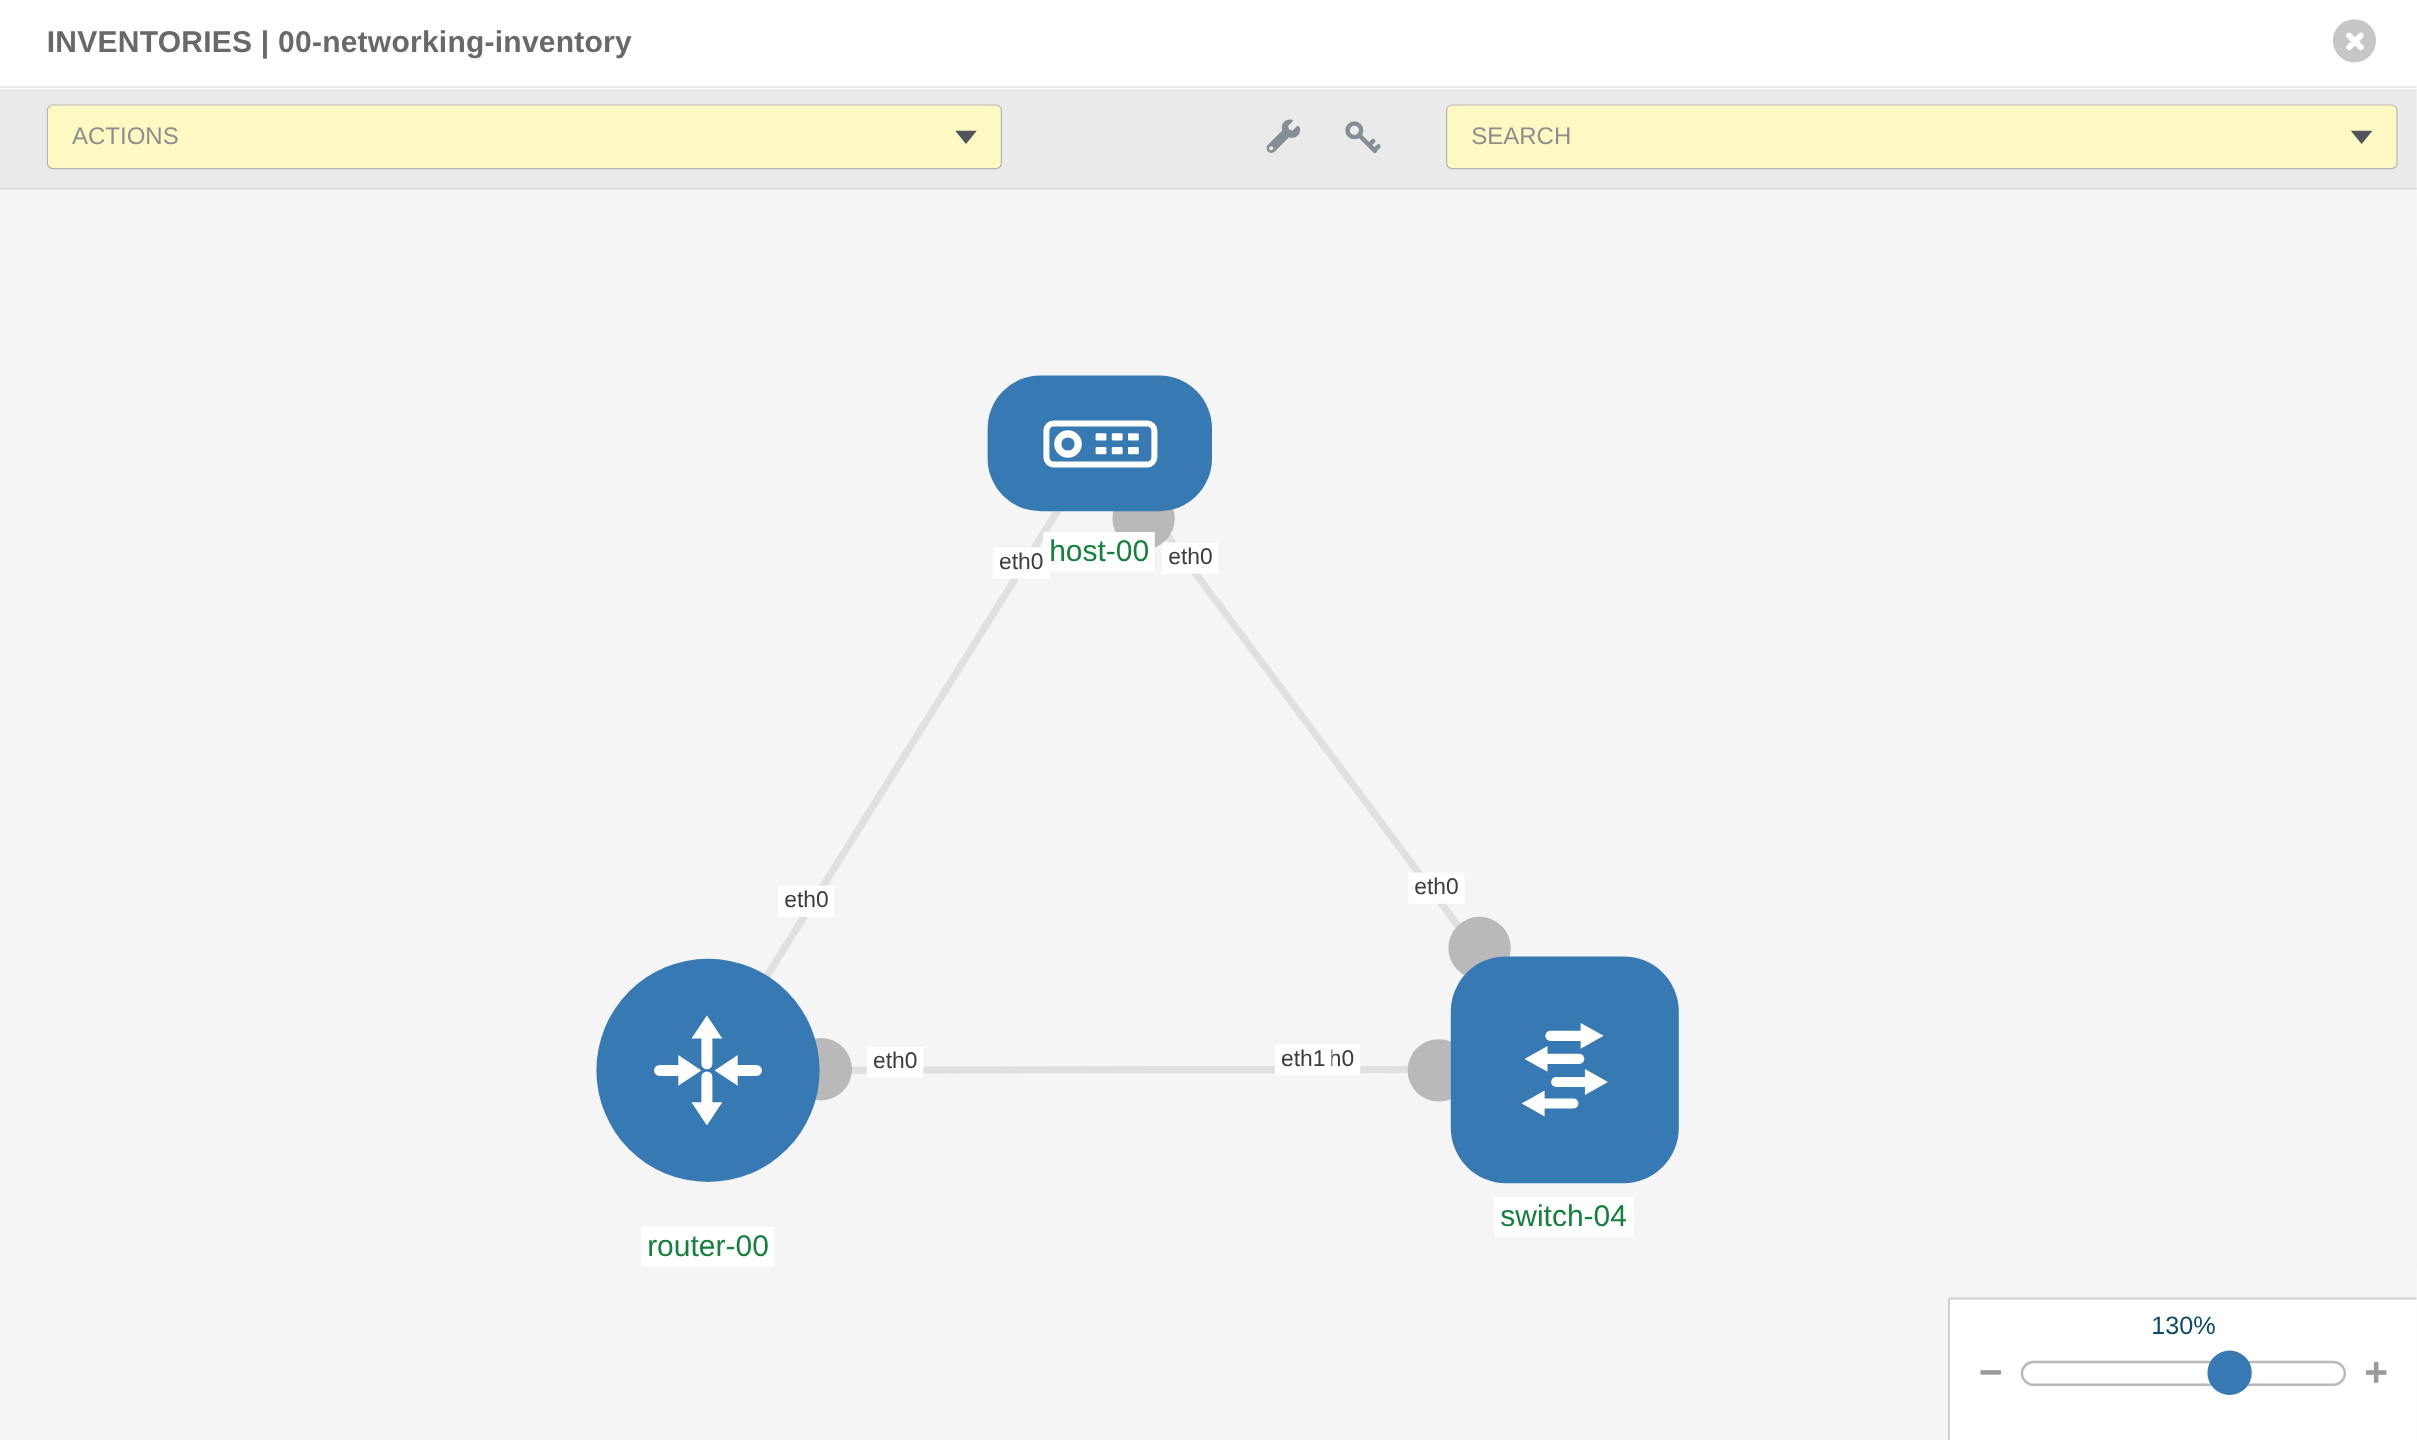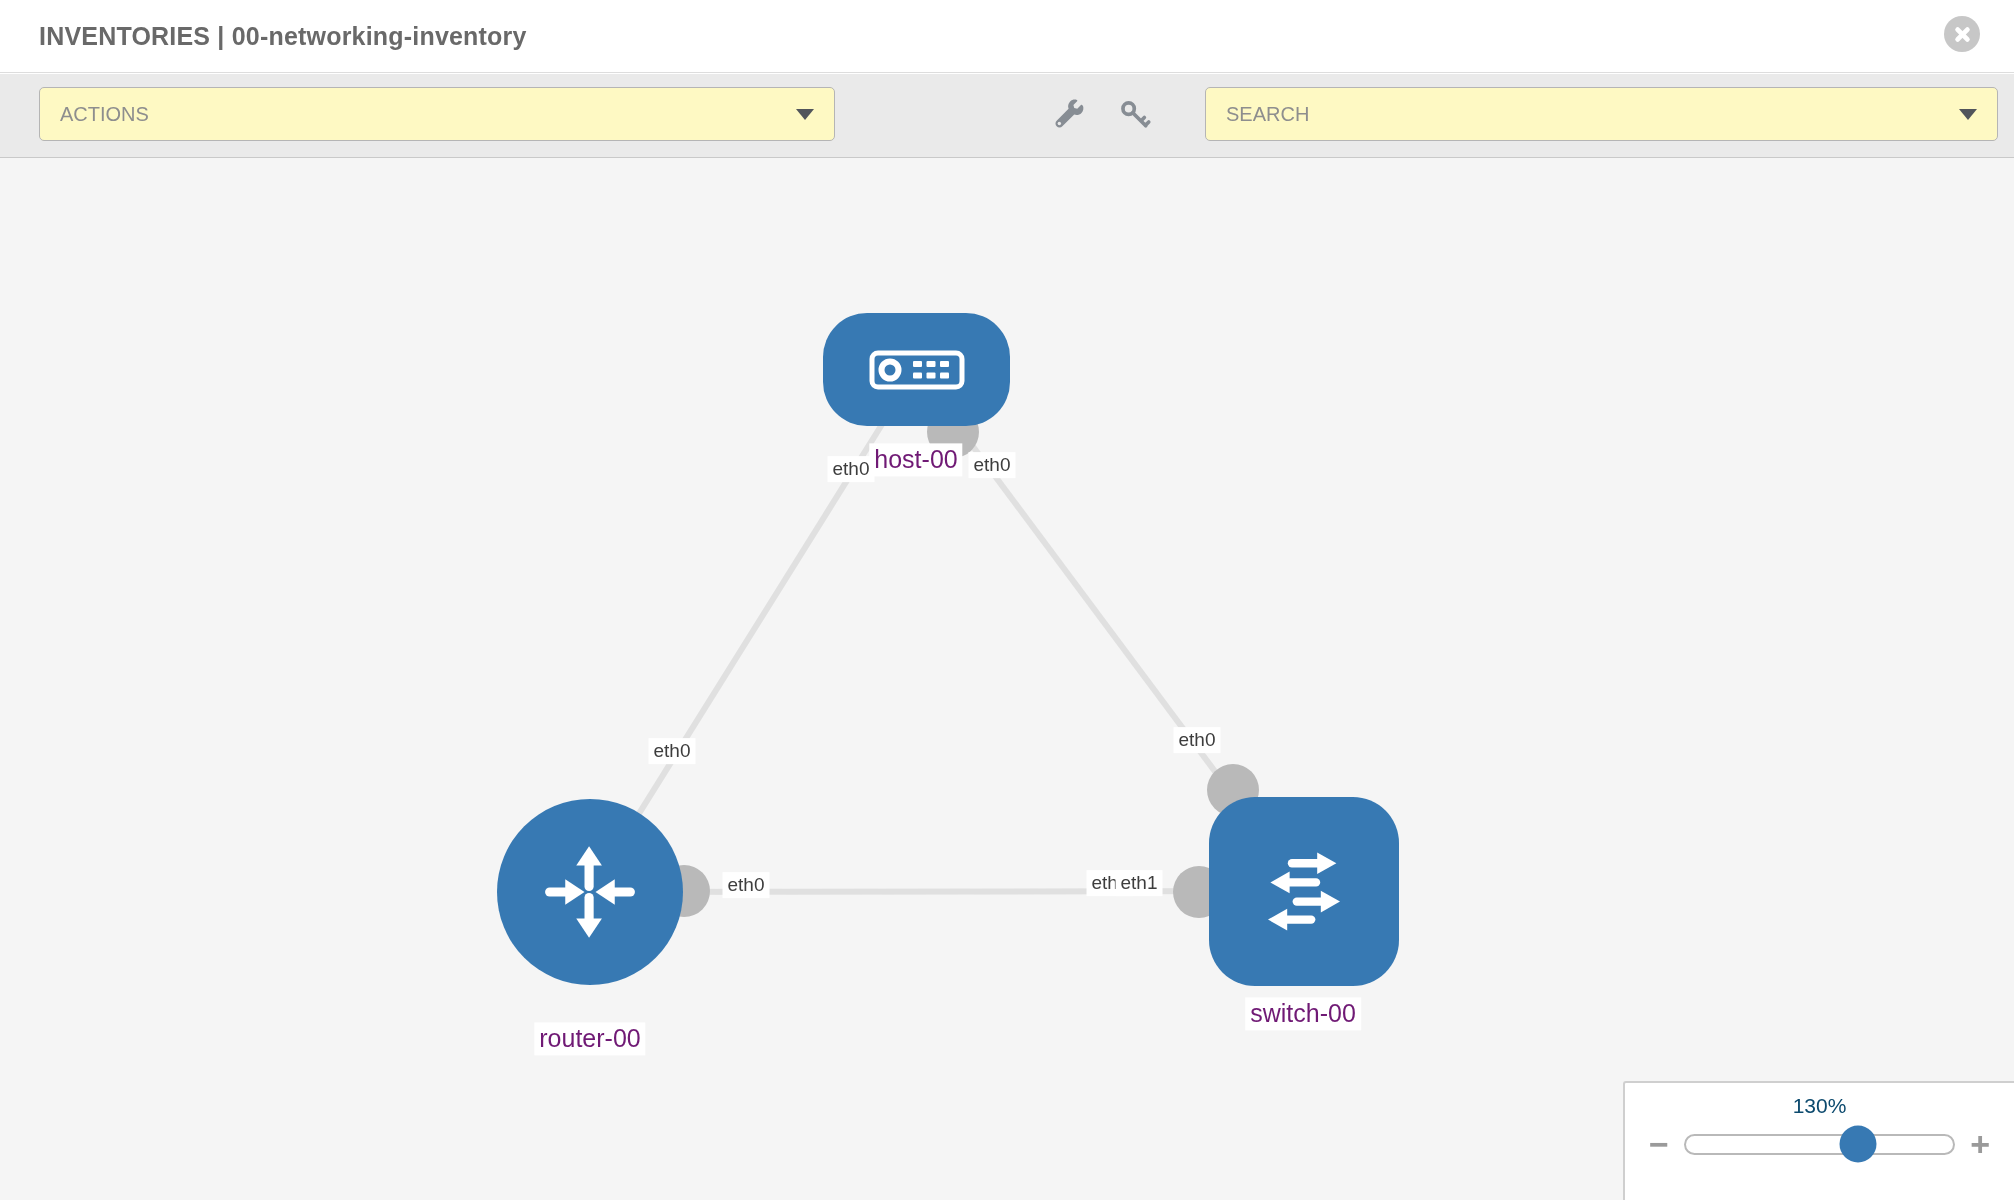--- a/index.html
+++ b/index.html
@@ -31,32 +31,32 @@
   
   .canvas { position:absolute; top:158px; left:0; width:2014px; height:1042px; background:#f5f5f5; }
   .links-svg { position:absolute; left:0; top:0; }
   .node { position:absolute; background:#3779b3; display:flex; align-items:center; justify-content:center; cursor:pointer; }
   .node-host   { left:823px;  top:155px; width:187px; height:113px; border-radius:44px; }
   .node-router { left:497px;  top:641px; width:186px; height:186px; border-radius:50%; }
   .node-switch { left:1209px; top:639px; width:190px; height:189px; border-radius:46px; }
 
   .chip { position:absolute; transform:translate(-50%,-50%); background:#fff; color:#454545;
     padding:1px 5px; white-space:nowrap; line-height:1.25; }
-  .node-label { font-size:25px; color:#701a75; }
+  .node-label { font-size:25px; color:#15803d; }
   .if-label   { font-size:19px; color:#3d3d3d; }
   .lbl-host        { left:916px;  top:302px; }
   .lbl-router      { left:590px;  top:881px; }
   .lbl-switch      { left:1303px; top:856px; }
   .if-host-left    { left:851px;  top:311px; }
   .if-host-right   { left:992px;  top:307px; }
   .if-router-top   { left:672px;  top:593px; }
   .if-switch-top   { left:1197px; top:582px; }
   .if-router-right { left:746px;  top:727px; }
   .if-switch-back  { left:1110px; top:725px; z-index:1; }
-  .if-switch-front { left:1139px; top:725px; z-index:2; }
+  .if-switch-front { left:1086px; top:725px; z-index:2; }
 
   
   .zoom-panel { position:absolute; right:0; bottom:0; width:391px; height:119px; background:#fff;
     border-top:2px solid #cfcfcf; border-left:2px solid #cfcfcf; border-top-left-radius:3px; }
   .zoom-level { text-align:center; margin-top:11px; font-size:21px; color:#0c4a6e; }
   .zoom-row { display:flex; align-items:center; padding:0 24px; margin-top:9px; gap:15px; }
   .zoom-btn { color:#9a9a9a; font-size:34px; font-weight:bold; line-height:1; cursor:pointer; user-select:none; }
   .zoom-track { flex:1; height:21px; border:2px solid #b9b9b9; border-radius:12px; background:#fff; position:relative; cursor:pointer; }
   .zoom-handle { position:absolute; left:64.5%; top:50%; transform:translate(-50%,-50%);
     width:37px; height:37px; border-radius:50%; background:#3779b3; cursor:grab; }
@@ -150,21 +150,21 @@
           <line x1="44" y1="58" x2="66" y2="58"></line>
           <polygon points="80,58 64,49 64,67" stroke="none"></polygon>
           <line x1="56" y1="73" x2="34" y2="73"></line>
           <polygon points="20,73 36,64 36,82" stroke="none"></polygon>
         </g>
       </svg>
     </div>
 
     <div class="chip node-label lbl-host">host-00</div>
     <div class="chip node-label lbl-router">router-00</div>
-    <div class="chip node-label lbl-switch">switch-00</div>
+    <div class="chip node-label lbl-switch">switch-04</div>
 
     <div class="chip if-label if-host-left">eth0</div>
     <div class="chip if-label if-host-right">eth0</div>
     <div class="chip if-label if-router-top">eth0</div>
     <div class="chip if-label if-switch-top">eth0</div>
     <div class="chip if-label if-router-right">eth0</div>
     <div class="chip if-label if-switch-back">eth0</div>
     <div class="chip if-label if-switch-front">eth1</div>
   </div>
 

